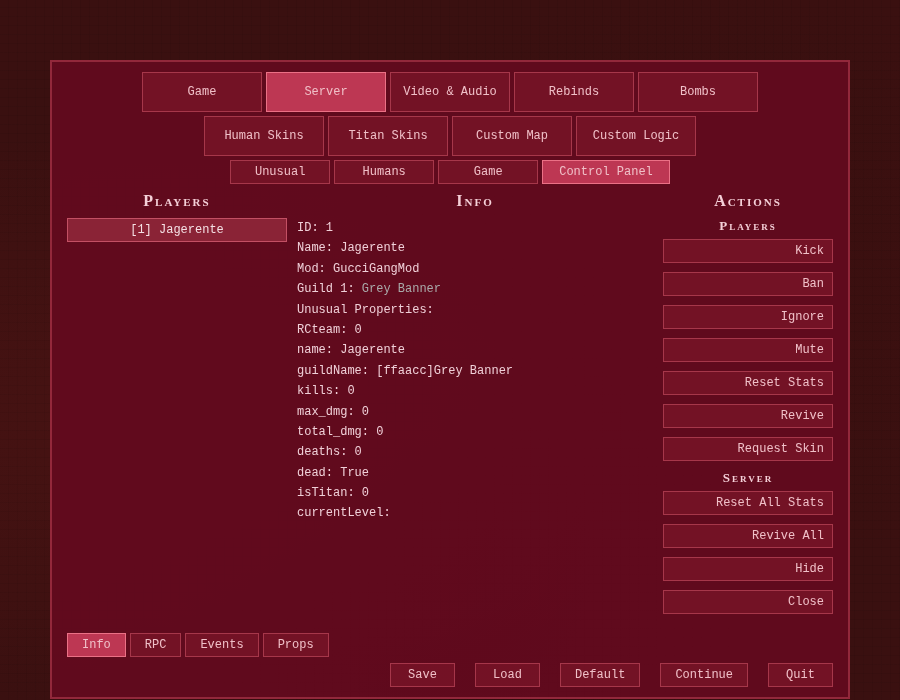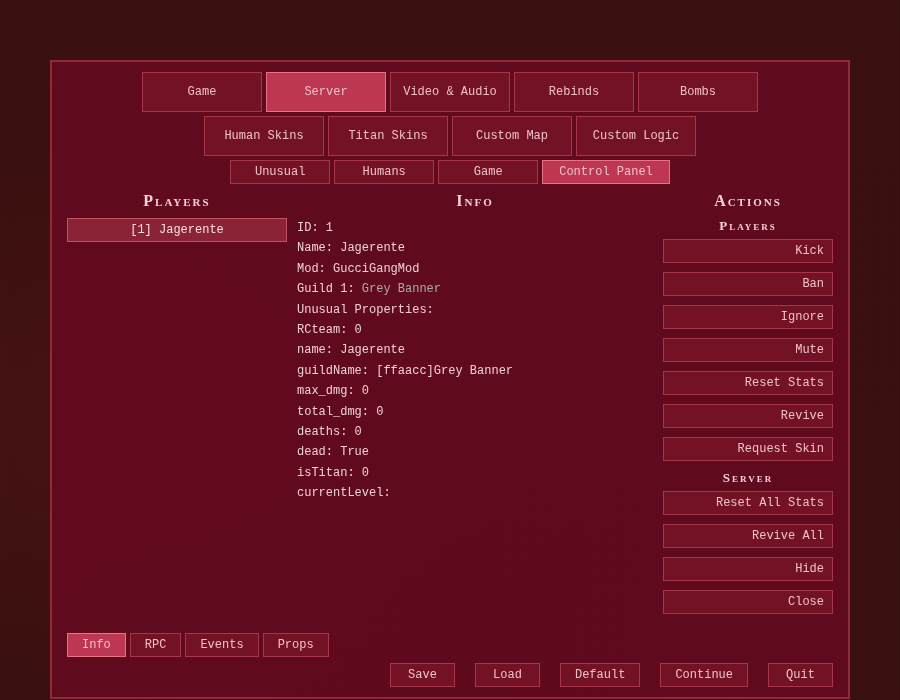--- a/index.html
+++ b/index.html
@@ -264,20 +264,21 @@
         <div>ID: 1</div>
         <div>Name: Jagerente</div>
         <div>Mod: GucciGangMod</div>
         <div>
           <span>Guild 1: </span><span class="grey-text">Grey Banner</span>
         </div>
         <div>Unusual Properties:</div>
         <div>RCteam: 0</div>
         <div>name: Jagerente</div>
         <div>guildName: [ffaacc]Grey Banner</div>
+        <div>kills: 0</div>
         <div>max_dmg: 0</div>
         <div>total_dmg: 0</div>
         <div>deaths: 0</div>
         <div>dead: True</div>
         <div>isTitan: 0</div>
         <div>currentLevel:</div>
       </div>
     </div>
 
     <div class="actions-panel">

